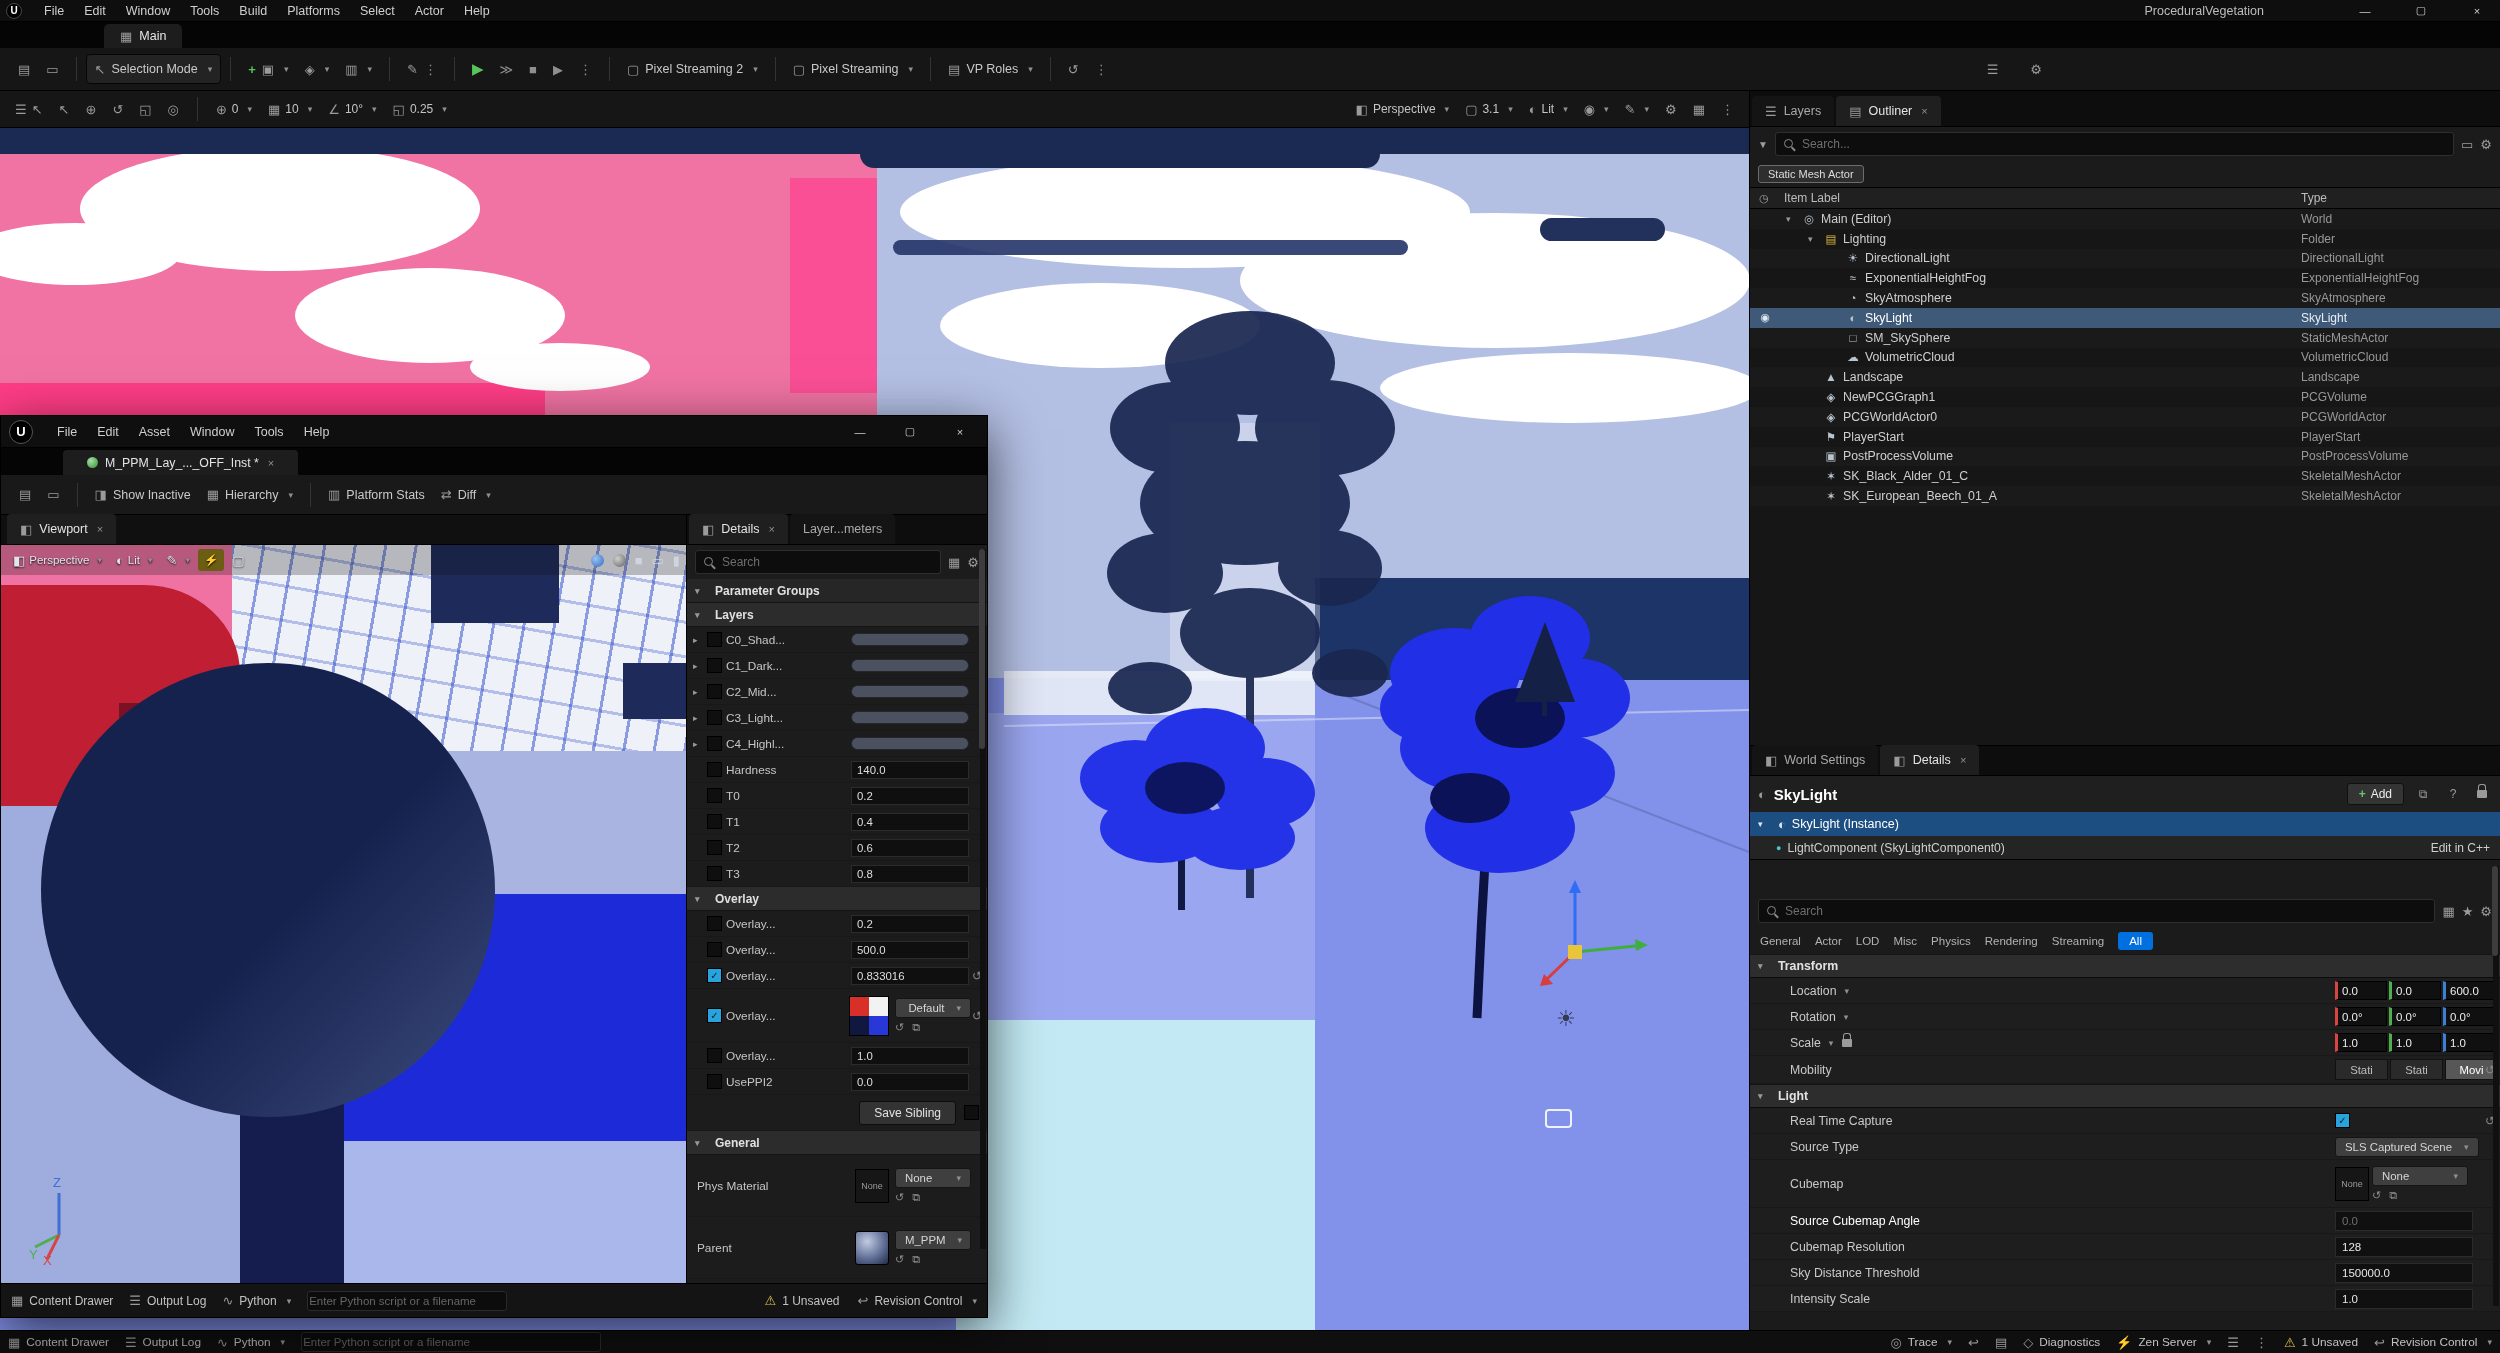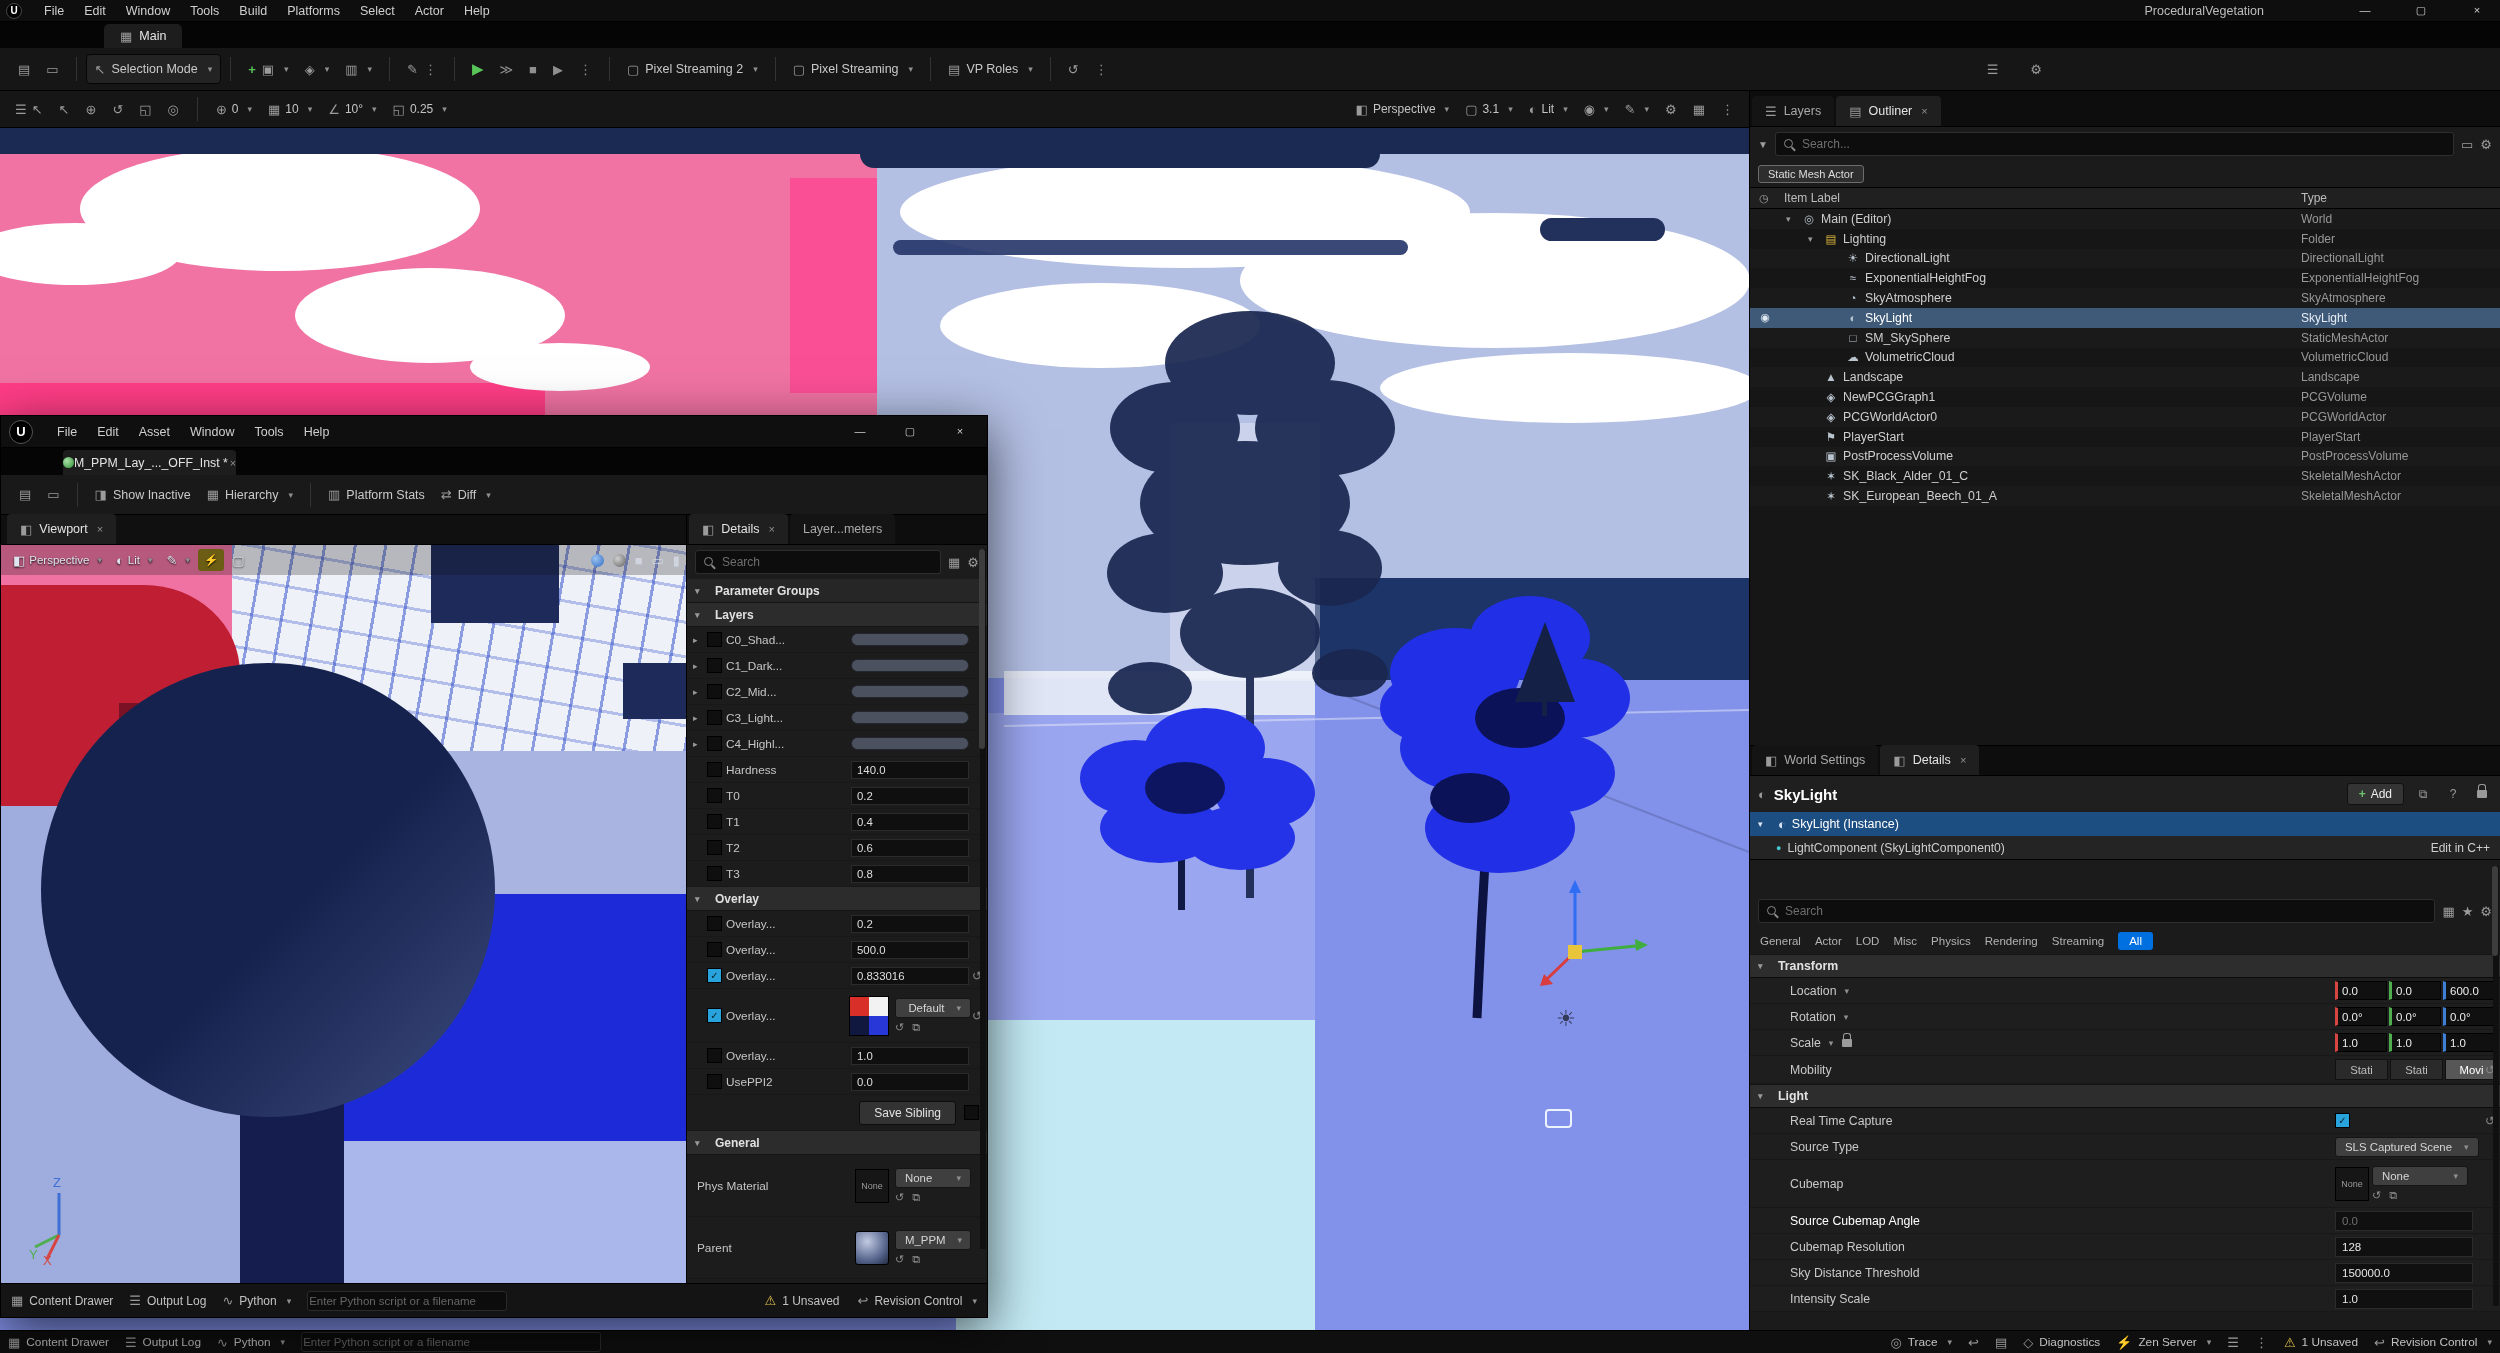--- a/index.html
+++ b/index.html
@@ -7,21 +7,21 @@
 #root{position:relative;width:2500px;height:1353px;background:#151515;color:#c9c9c9;font-size:13px;overflow:hidden}
 .flex{display:flex;align-items:center}
 .ic{display:inline-block;text-align:center;color:#9b9b9b;font-size:13px;font-style:normal}
 .caret{font-size:9px;color:#8f8f8f;margin-left:4px}
 .sep{width:1px;height:24px;background:#000;border-right:1px solid #333;margin:0 9px}
 input{outline:none}
 
 .menubar{height:22px;background:#0e0e0e;display:flex;align-items:center;padding-left:6px;border-bottom:1px solid #000}
 .uebadge{width:16px;height:16px;border-radius:50%;background:#000;border:1px solid #444;color:#fff;font-size:10px;font-weight:bold;display:flex;align-items:center;justify-content:center;margin-right:12px}
 .menu-item{padding:0 10px;font-size:12.5px;color:#cfcfcf;height:22px;display:flex;align-items:center}
-.mb-right{margin-left:auto;display:flex;align-items:flex-start;gap:26px;padding-right:8px}
+.mb-right{margin-left:auto;display:flex;align-items:center;gap:26px;padding-right:8px}
 .proj{font-size:12.5px;color:#bdbdbd;margin-right:60px}
 .winbtn{width:30px;text-align:center;color:#cfcfcf;font-size:11px}
 
 .tabbar{height:26px;background:#050505;display:flex;align-items:flex-end;padding-left:104px}
 .mtab{height:24px;display:flex;align-items:center;gap:7px;padding:0 16px;background:#1d1d1d;border-radius:5px 5px 0 0;font-size:12.5px;color:#e6e6e6}
 
 .mtoolbar{height:43px;background:#161616;border-bottom:1px solid #000;display:flex;align-items:center;padding:0 10px}
 .tbtn{height:30px;display:flex;align-items:center;gap:6px;padding:0 8px;font-size:12.5px;color:#c9c9c9;border-radius:4px}
 .tbtn.box{background:#232323;border:1px solid #060606}
 .play{color:#58c558;font-size:15px}
@@ -101,21 +101,21 @@
 .irow{display:flex;gap:8px;font-size:11px;color:#8e8e8e}
 .i-lock{width:10px;height:8px;background:#9b9b9b;border-radius:1px;position:relative;display:inline-block;margin:0 5px}
 .i-lock::before{content:"";position:absolute;width:6px;height:6px;border:1.5px solid #9b9b9b;border-bottom:none;border-radius:3px 3px 0 0;top:-6px;left:1px}
 .vscroll{position:absolute;right:1px;width:6px;background:#101010}
 .vthumb{position:absolute;right:1px;width:6px;background:#3d3d3d;border-radius:3px}
 
 .mwin{position:absolute;left:0;top:415px;width:988px;height:903px;background:#1a1a1a;border:1px solid #000;box-shadow:0 14px 50px rgba(0,0,0,.65);z-index:50}
 .mw-title{height:32px;background:#0f0f0f;display:flex;align-items:center;padding-left:8px;border-bottom:1px solid #000}
 .mw-badge{width:24px;height:24px;border-radius:50%;background:#000;border:1px solid #555;color:#fff;font-size:13px;font-weight:bold;display:flex;align-items:center;justify-content:center;margin-right:14px}
 .mw-tabs{height:27px;background:#050505;display:flex;align-items:flex-end;padding-left:62px}
-.mw-tab{height:25px;display:flex;align-items:center;padding:0 0;background:#1d1d1d;border-radius:4px 4px 0 0;font-size:12.3px;color:#e4e4e4}
+.mw-tab{height:25px;display:flex;align-items:center;gap:7px;padding:0 24px;background:#1d1d1d;border-radius:4px 4px 0 0;font-size:12.3px;color:#e4e4e4}
 .mi-dot{width:11px;height:11px;border-radius:50%;background:radial-gradient(circle at 35% 35%,#a8e0a8,#2f8f2f)}
 .mw-toolbar{height:40px;background:#191919;border-bottom:1px solid #000;display:flex;align-items:center;padding:0 10px}
 .mw-content{position:absolute;top:99px;left:0;right:0;bottom:34px;display:flex}
 .mv-pane{width:686px;display:flex;flex-direction:column;border-right:1px solid #000}
 .mv-tabs{height:30px;background:#101010;display:flex;align-items:flex-end;padding-left:6px;border-bottom:1px solid #000}
 .me-scene{position:relative;flex:1;background:#a9b5e0;overflow:hidden}
 .mvtb{position:absolute;left:0;top:0;right:0;height:30px;display:flex;align-items:center;padding:0 6px;gap:2px;z-index:6;background:rgba(16,16,16,.25)}
 .mvbtn{height:22px;display:flex;align-items:center;gap:4px;padding:0 6px;font-size:11.5px;color:#e0e4ee;text-shadow:0 1px 2px #000}
 .mvbtn.yellow{background:#6b5d14;border-radius:3px;color:#ffd84a}
 .mv-right{margin-left:auto;display:flex;gap:9px;align-items:center}

